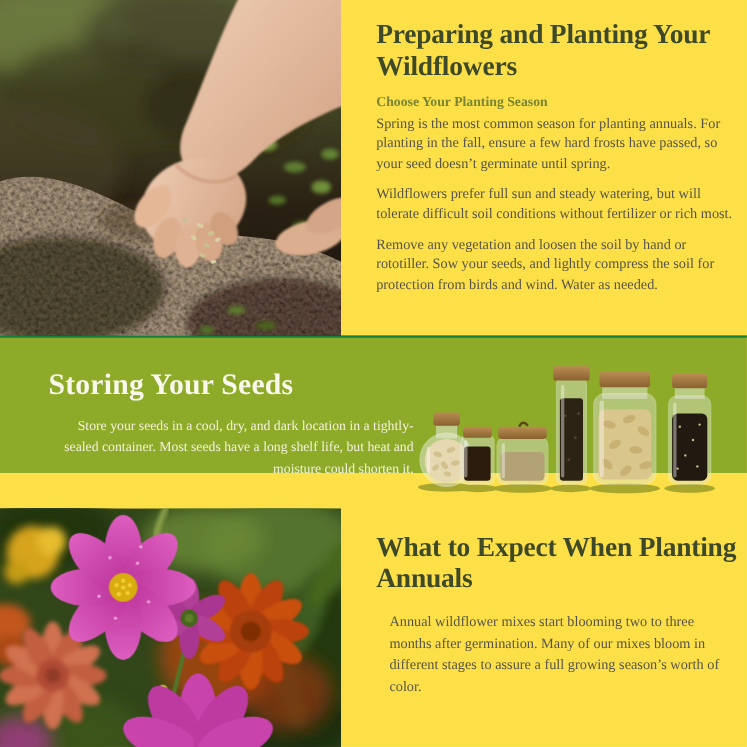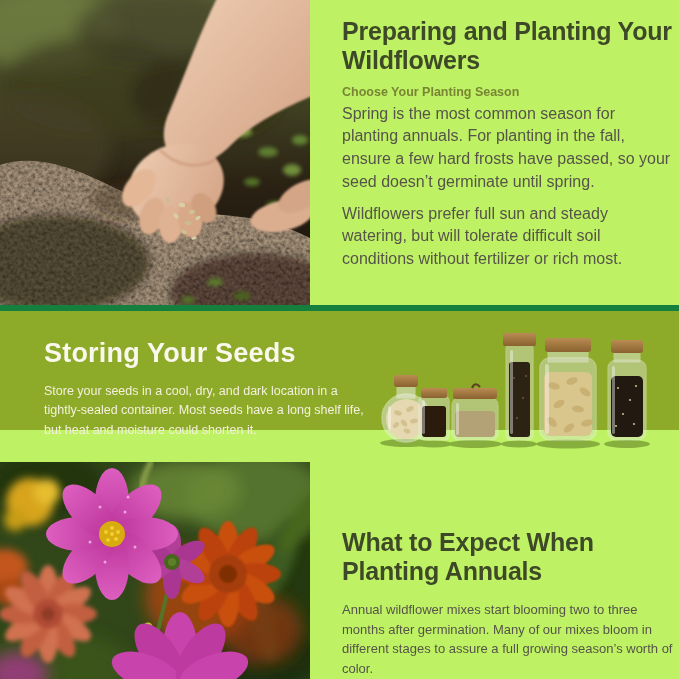--- a/index.html
+++ b/index.html
@@ -1,41 +1,41 @@
 <!DOCTYPE html>
 <html><head>
 <meta charset="utf-8">
 <style>
   html,body{margin:0;padding:0;background:#f3efe7;}
-  .page{position:relative;width:679px;height:679px;background:#bef264;overflow:hidden;
-        font-family:Liberation Sans, sans-serif;}
+  .page{position:relative;width:679px;height:679px;background:#fde047;overflow:hidden;
+        font-family:Liberation Serif, serif;}
   
   .photo{position:absolute;overflow:hidden;}
   .photo svg{display:block;width:100%;height:100%;}
   .photo-top{left:0;top:0;width:310px;height:305px;}
   .photo-bottom{left:0;top:462px;width:310px;height:217px;}
   
   .top-text{position:absolute;left:342px;top:17px;width:332px;}
   .section-heading{font-size:25px;line-height:1.16;font-weight:700;color:#3e4927;
                    letter-spacing:-0.2px;margin:0 0 10px 0;}
   .step{margin-bottom:9px;}
   .step-title{font-size:12.5px;font-weight:700;color:#798534;margin:0 0 2px 0;line-height:1.25;}
-  .step-body{font-size:16px;color:#56544a;line-height:1.42;margin:0;}
+  .step-body{font-size:13px;color:#56544a;line-height:1.42;margin:0;}
   
   .band{position:absolute;left:0;top:305px;width:679px;height:125px;background:#8dab28;
-        border-top:6px solid #15803d;box-sizing:border-box;}
+        border-top:2px solid #15803d;box-sizing:border-box;}
   .band-text{position:absolute;left:44px;top:27px;width:332px;}
   .band-heading{font-size:27px;font-weight:700;color:#faf7ec;margin:0 0 13px 0;letter-spacing:0.2px;}
-  .band-body{font-size:12.5px;color:#f4f0dc;line-height:1.55;margin:0;}
+  .band-body{font-size:12.5px;color:#f4f0dc;line-height:1.55;margin:0;text-align:right;}
   .band-photo{position:absolute;left:380px;top:318px;width:292px;height:138px;}
   .band-photo svg{display:block;width:100%;height:100%;}
   
   .bottom-text{position:absolute;left:342px;top:483px;width:336px;}
-  .bottom-text .section-heading{margin-bottom:14px;margin-top:45px;}
-  .bottom-body{font-size:13px;color:#56544a;line-height:1.5;margin:0;}
+  .bottom-text .section-heading{margin-bottom:14px;}
+  .bottom-body{font-size:13px;color:#56544a;line-height:1.5;margin:12px;}
 </style>
 </head>
 <body>
 
 <div class="page">
 
   <div class="photo photo-top">
     <svg viewBox="0 0 310 305" preserveAspectRatio="none">
       <defs>
         <linearGradient id="t-bg" x1="0" y1="0" x2="0" y2="1">
@@ -120,20 +120,21 @@
   <div class="top-text">
     <h1 class="section-heading">Preparing and Planting Your Wildflowers</h1>
     <div class="step">
       <h3 class="step-title">Choose Your Planting Season</h3>
       <p class="step-body">Spring is the most common season for planting annuals. For planting in the fall, ensure a few hard frosts have passed, so your seed doesn’t germinate until spring.</p>
     </div>
     <div class="step">
       <p class="step-body">Wildflowers prefer full sun and steady watering, but will tolerate difficult soil conditions without fertilizer or rich most.</p>
     </div>
     <div class="step">
+      <p class="step-body">Remove any vegetation and loosen the soil by hand or rototiller. Sow your seeds, and lightly compress the soil for protection from birds and wind. Water as needed.</p>
     </div>
   </div>
 
   <div class="band">
     <div class="band-text">
       <h2 class="band-heading">Storing Your Seeds</h2>
       <p class="band-body">Store your seeds in a cool, dry, and dark location in a tightly-sealed container. Most seeds have a long shelf life, but heat and moisture could shorten it.</p>
     </div>
   </div>
 

